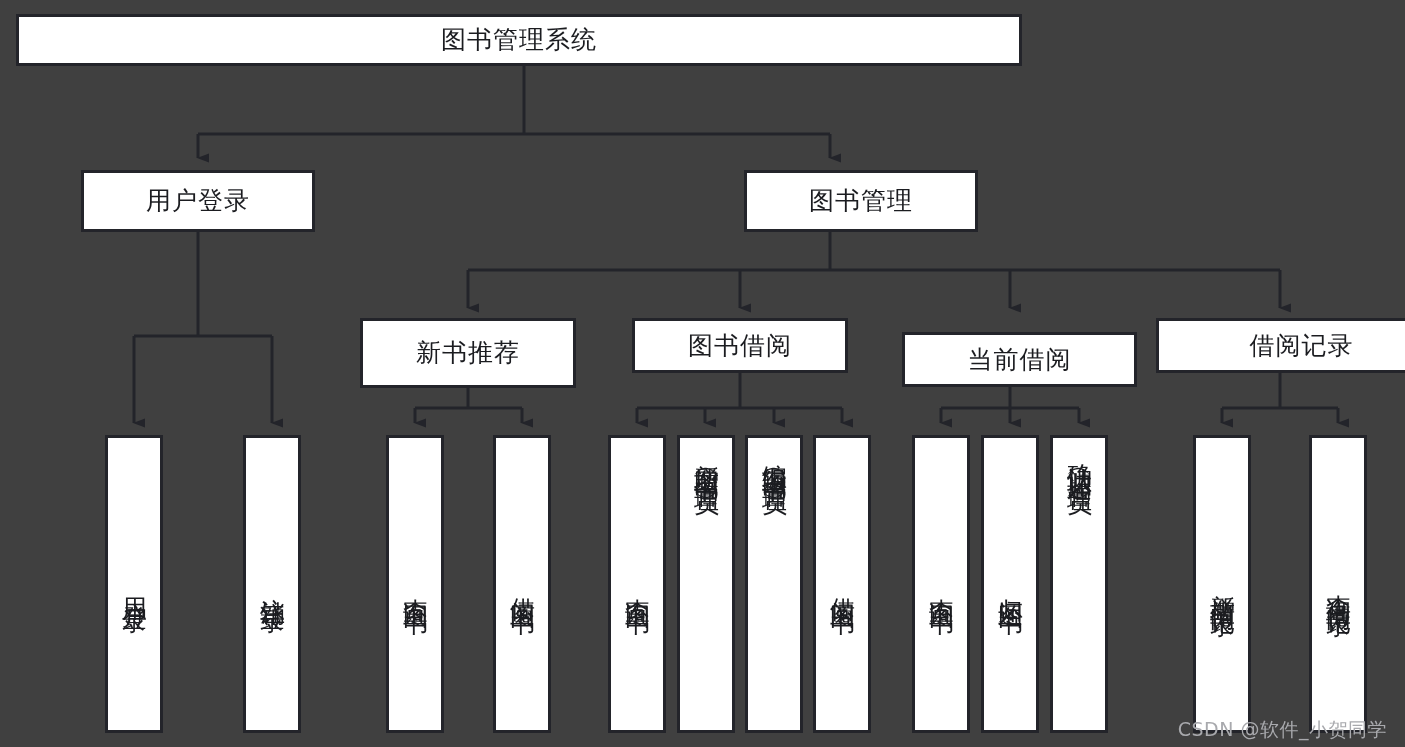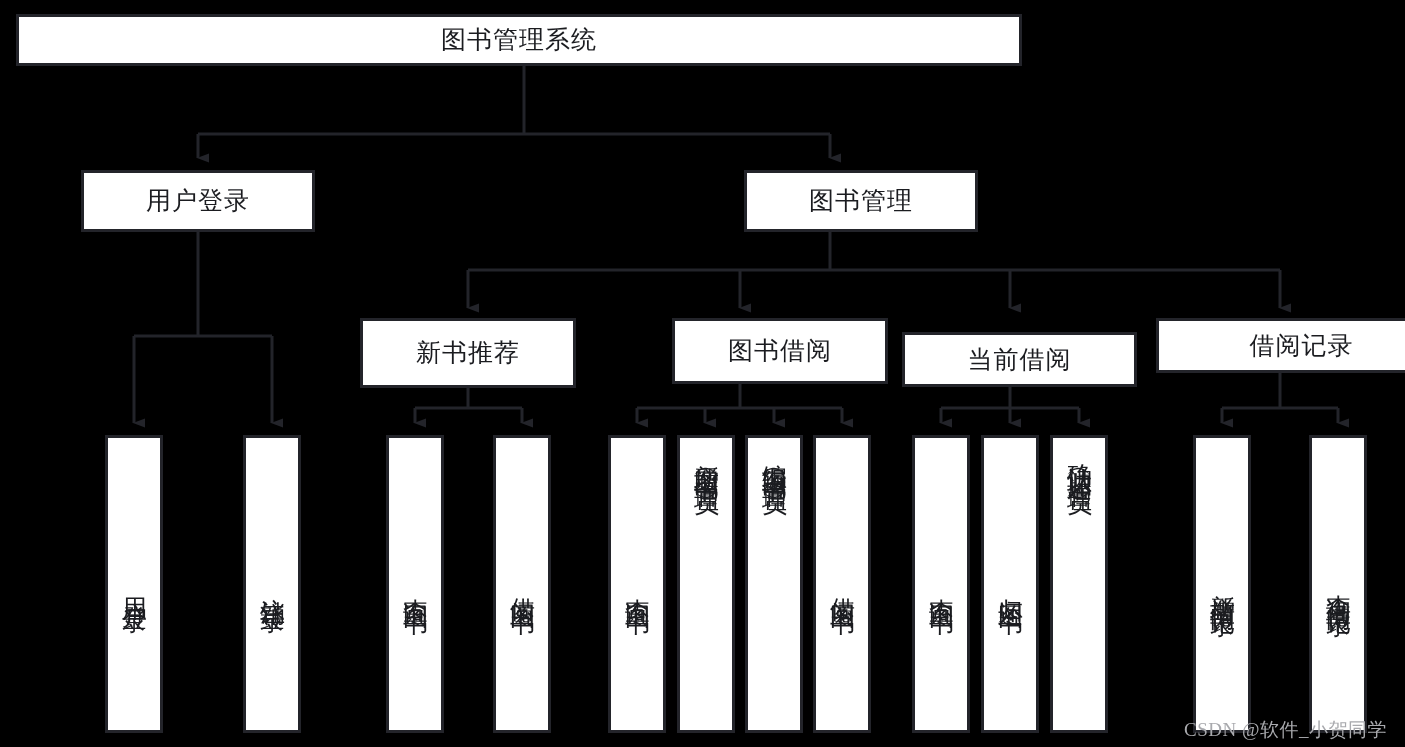--- a/index.html
+++ b/index.html
@@ -7,23 +7,22 @@
     padding: 0;
     background: #ffffff;
   }
   body {
     font-family: "DejaVu Sans", "Liberation Sans", sans-serif;
   }
   #canvas {
     position: relative;
     width: 1405px;
     height: 747px;
-    background: #000000;
+    background: #404040;
     overflow: hidden;
-    font-family: Liberation Serif, serif;
   }
   svg.connectors {
     position: absolute;
     left: 0;
     top: 0;
     width: 1405px;
     height: 747px;
     pointer-events: none;
   }
   .node {
@@ -135,21 +134,21 @@
   <div class="node horiz" style="left:81px; top:170px; width:234px; height:62px;">
     <span>用户登录</span>
   </div>
   <div class="node horiz" style="left:744px; top:170px; width:234px; height:62px;">
     <span>图书管理</span>
   </div>
 
   <div class="node horiz" style="left:360px; top:318px; width:216px; height:70px;">
     <span>新书推荐</span>
   </div>
-  <div class="node horiz" style="left:632px; top:318px; width:216px; height:66px;margin-left:40px;">
+  <div class="node horiz" style="left:632px; top:318px; width:216px; height:55px;">
     <span>图书借阅</span>
   </div>
   <div class="node horiz" style="left:902px; top:332px; width:235px; height:55px;">
     <span>当前借阅</span>
   </div>
   <div class="node horiz" style="left:1156px; top:318px; width:259px; height:55px;padding-left:32px;">
     <span>借阅记录</span>
   </div>
 
   <div class="node leaf" style="left:105px; top:435px; width:58px; height:298px;">

